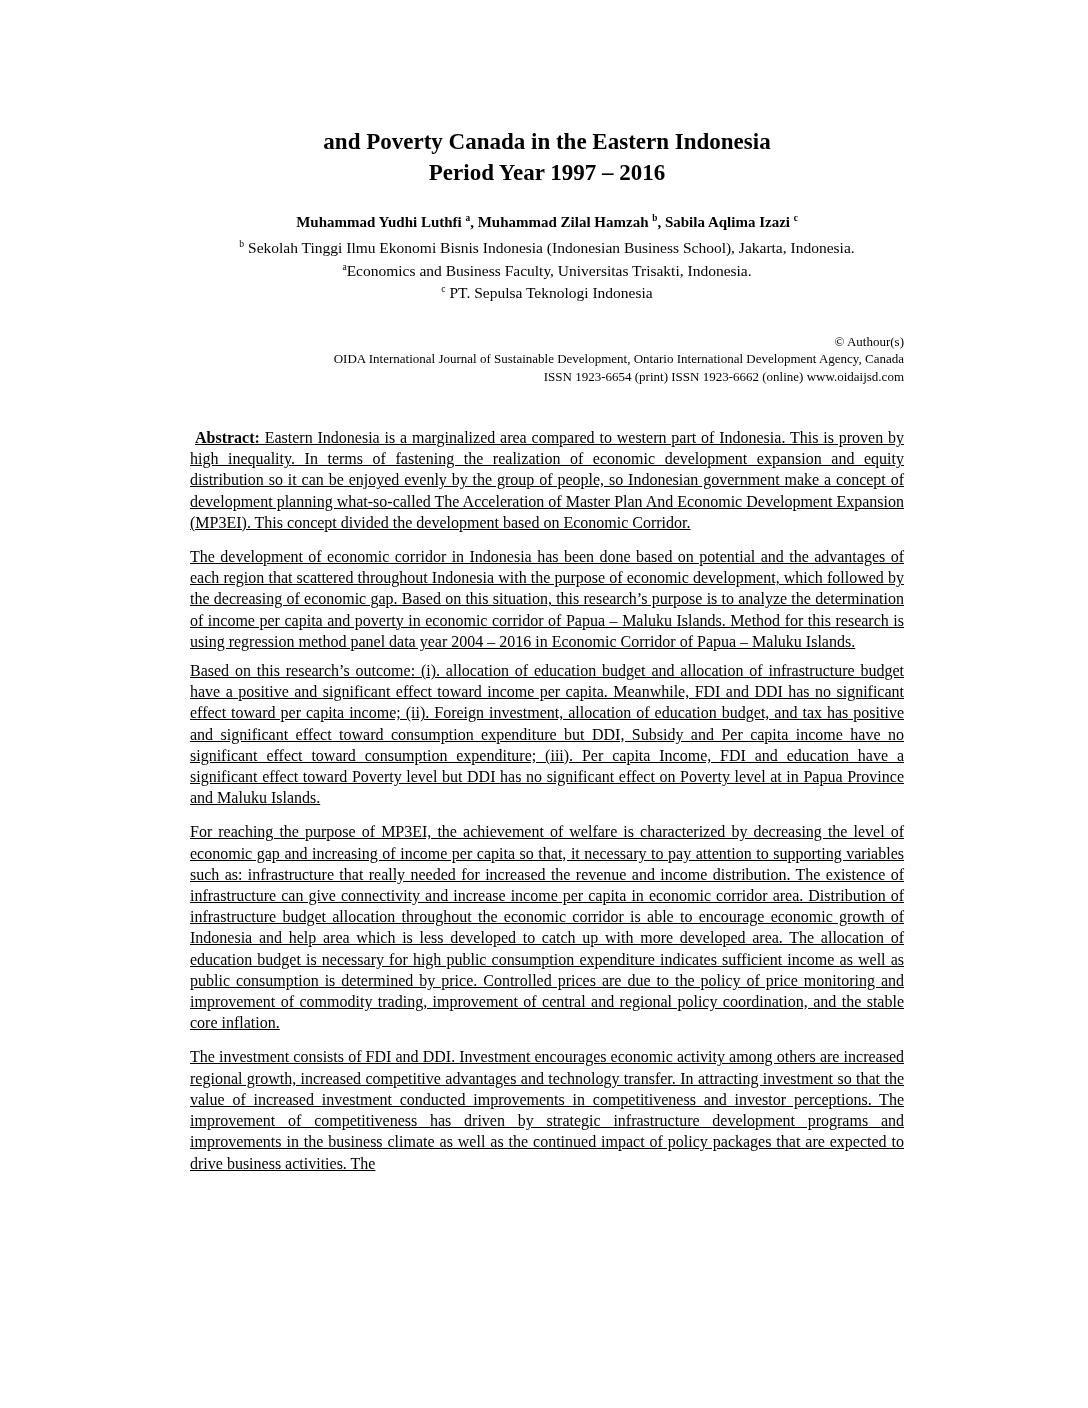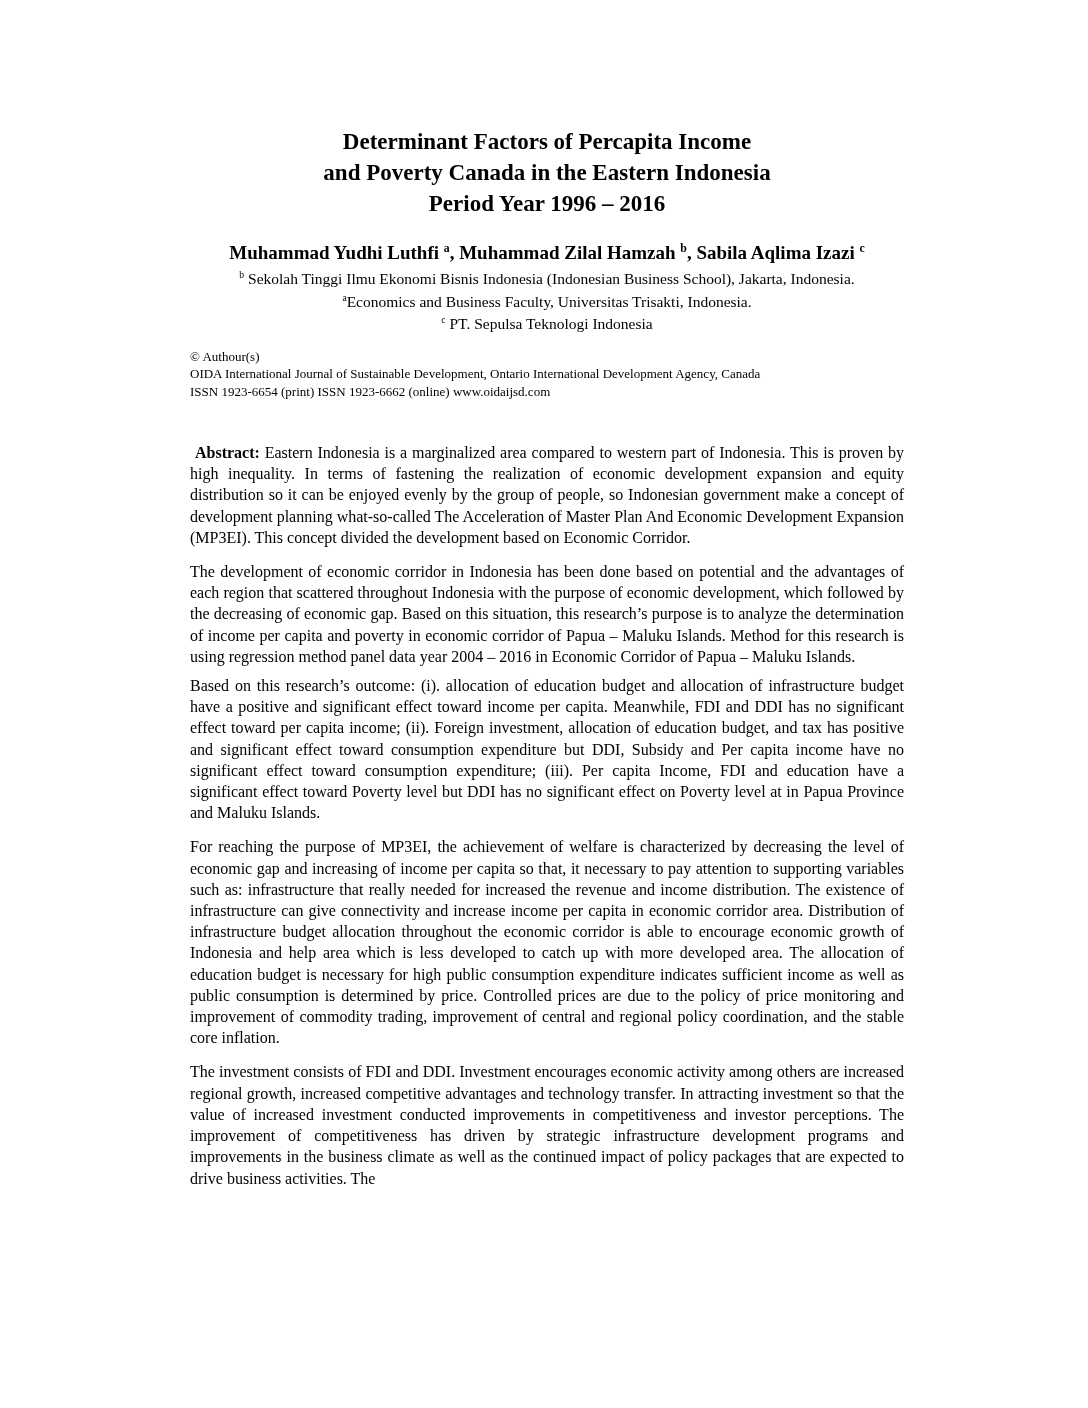--- a/index.html
+++ b/index.html
@@ -26,68 +26,68 @@
     text-align: center;
     font-weight: bold;
     font-size: 23px;
     line-height: 31px;
   }
   .authors-block {
     margin-top: 22px;
     text-align: center;
   }
   .author-names {
-    font-size: 19px;
+    font-size: 15px;
     font-weight: bold;
     line-height: 24px;
     margin-bottom: 3px;
   }
   .affiliation {
     font-size: 15.5px;
     line-height: 22.5px;
   }
   sup {
     font-size: 0.62em;
     line-height: 0;
   }
   .imprint-block {
-    margin-top: 12px;
-    text-align: left;
+    margin-top: 28px;
+    text-align: right;
     font-size: 13px;
     line-height: 17.5px;
     font-family: Liberation Serif, serif;
   }
   .body-text {
     margin-top: 42px;
     text-align: justify;
     font-size: 16px;
     line-height: 21.2px;
   }
   .body-text p {
     margin: 0 0 13px 0;
+    text-decoration: underline;
   }
   .body-text p.no-gap {
     margin-bottom: 8px;
   }
   .body-text p.first {
     text-indent: 5px;
   }
   .abstract-label {
     font-weight: bold;
   }
 </style>
 </head>
 <body>
 
 <div class="content">
 
   <header class="title-block">
-    <div>Determinant Factors of Percapita Income</div>
     <div>and Poverty Canada in the Eastern Indonesia</div>
-    <div>Period Year 1996 – 2016</div>
+    <div>Period Year 1997 – 2016</div>
   </header>
 
   <section class="authors-block">
     <div class="author-names"><span>Muhammad Yudhi Luthfi </span><sup>a</sup><span>, </span><span>Muhammad Zilal Hamzah </span><sup>b</sup><span>, </span><span>Sabila Aqlima Izazi </span><sup>c</sup></div>
     <div class="affiliation"><sup>b</sup><span> Sekolah Tinggi Ilmu Ekonomi Bisnis Indonesia (Indonesian Business School), Jakarta, Indonesia.</span></div>
     <div class="affiliation"><sup>a</sup><span>Economics and Business Faculty, Universitas Trisakti, Indonesia.</span></div>
     <div class="affiliation"><sup>c</sup><span> PT. Sepulsa Teknologi Indonesia</span></div>
   </section>
 
   <section class="imprint-block">

